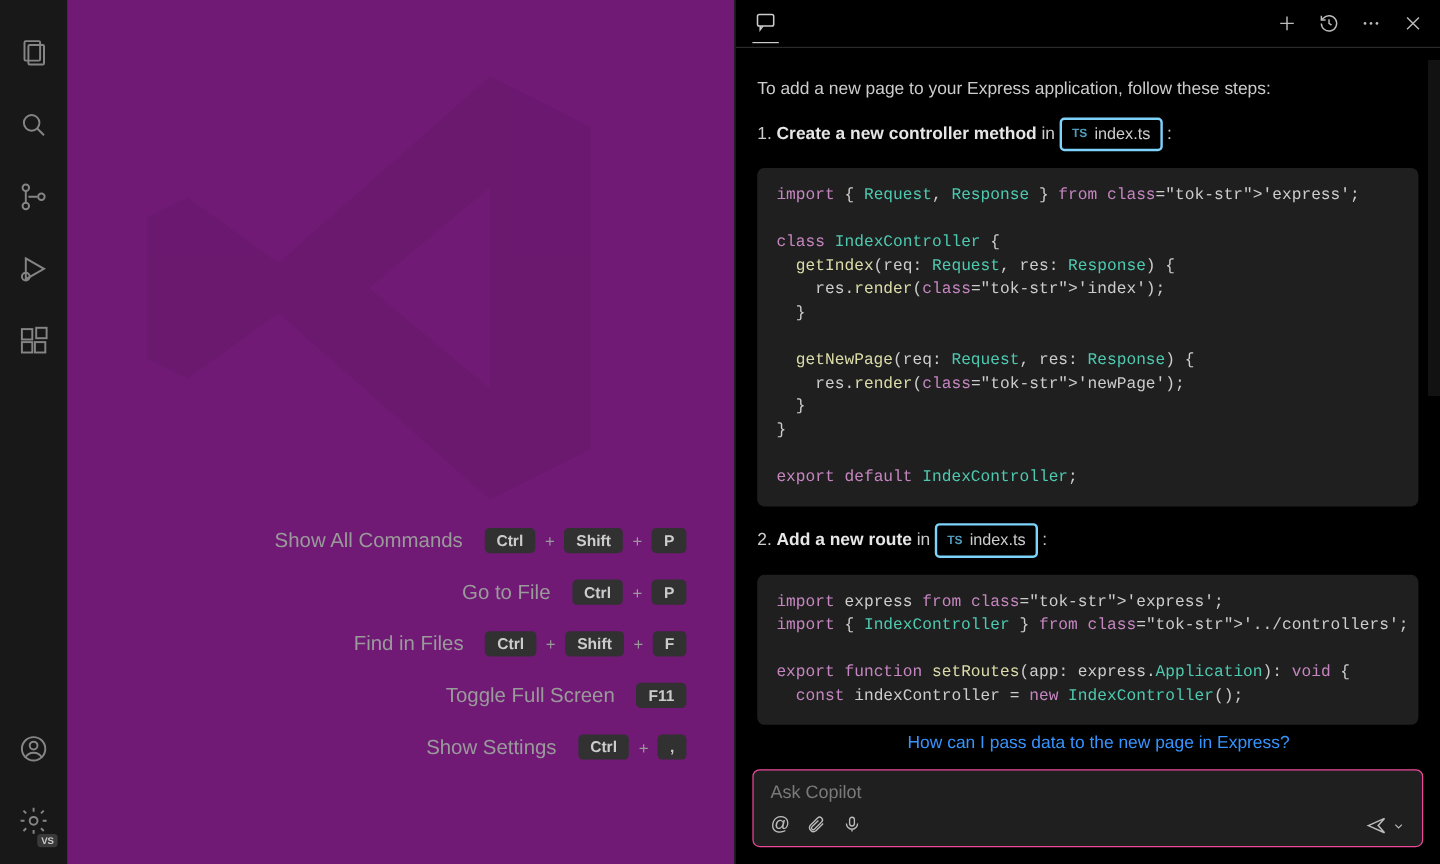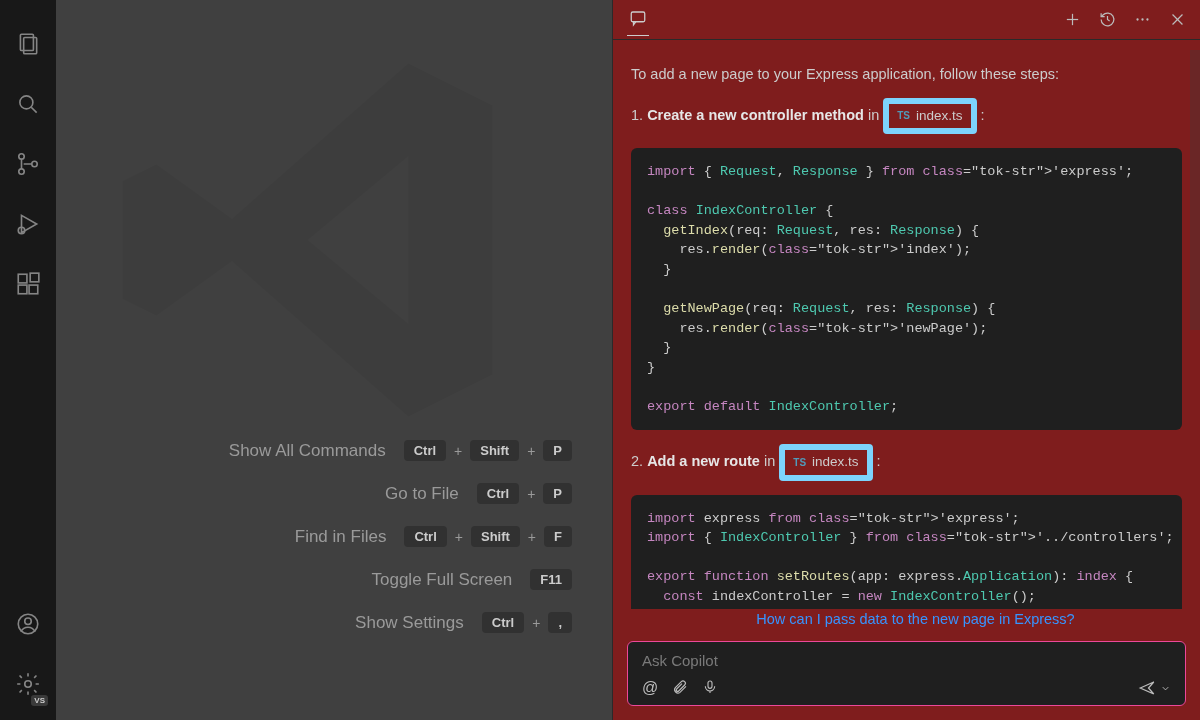--- a/index.html
+++ b/index.html
@@ -3,38 +3,38 @@
 <meta charset="utf-8">
 <style>
   * { box-sizing: border-box; margin: 0; padding: 0; }
   html, body { width: 1200px; height: 720px; overflow: hidden; background: #1b1b1b; font-family: "Segoe UI", Arial, sans-serif; color: #cccccc; }
   .app { display: flex; width: 100%; height: 100%; }
   .activity-bar { width: 56px; background: #181818; display: flex; flex-direction: column; align-items: center; padding-top: 20px; justify-content: space-between; }
   .activity-top, .activity-bottom { display: flex; flex-direction: column; align-items: center; gap: 12px; }
   .activity-bottom { padding-bottom: 12px; }
   .activity-item { width: 48px; height: 48px; display:flex; align-items:center; justify-content:center; color: #858585; cursor: pointer; position: relative; }
   .vs-badge { position: absolute; bottom: 2px; right: 4px; background: #3a3a3a; color: #cccccc; font-size: 8px; padding: 1px 3px; border-radius: 3px; font-weight: bold; }
-  .editor-area { flex: 1; background: #404040; position: relative; display:flex; align-items:center; justify-content:center; overflow:hidden; }
+  .editor-area { flex: 1; background: #701a75; position: relative; display:flex; align-items:center; justify-content:center; overflow:hidden; }
   .watermark { position:absolute; top:30px; left:50px; width:420px; height:420px; opacity:0.04; pointer-events:none; }
   .commands { position: absolute; top: 440px; left: 0; right: 40px; display:flex; flex-direction:column; gap: 22px; align-items:flex-end; }
   .cmd-row { display:flex; align-items:center; gap: 18px; }
   .cmd-label { color: #9a9a9a; font-size: 17px; }
   .cmd-keys { display:flex; align-items:center; gap: 8px; }
   .key { background: #313131; border-radius: 4px; padding: 3px 10px; font-size: 13px; color: #cccccc; min-width: 18px; text-align:center;font-weight:bold; }
   .plus { color: #9a9a9a; font-size: 14px; }
-  .chat-panel { width: 588px; background: #7f1d1d; display:flex; flex-direction:column; border-left: 1px solid #2a2a2a; }
+  .chat-panel { width: 588px; background: #000000; display:flex; flex-direction:column; border-left: 1px solid #2a2a2a; }
   .chat-tabs { height: 40px; display:flex; align-items:center; padding: 0 14px; border-bottom: 1px solid #2a2a2a; justify-content:space-between; }
   .tab-icon { color:#cccccc; padding: 6px 2px 8px; border-bottom: 1px solid #cccccc; display:flex; }
   .chat-actions { display:flex; gap: 18px; align-items:center; color:#bcbcbc; }
   .chat-actions > * { cursor: pointer; }
   .chat-body { flex:1; overflow:hidden; padding: 12px 18px 0 18px; font-size: 14.5px; line-height: 1.5; color:#cccccc; }
   .chat-body p { margin: 12px 0; }
   .step { margin-left: 14px; margin-top: 10px; }
   .step b { font-weight: 600; color:#e6e6e6;margin-top:16px; }
-  .file-chip { display:inline-flex; align-items:center; gap: 6px; border:6px solid #7dd3fc; border-radius:4px; padding: 2px 8px; vertical-align: middle; font-size: 13.5px; }
+  .file-chip { display:inline-flex; align-items:center; gap: 6px; border:2px solid #7dd3fc; border-radius:4px; padding: 2px 8px; vertical-align: middle; font-size: 13.5px; }
   .ts-tag { color:#519aba; font-size: 10px; font-weight:bold; }
   .code-block { background: #1f1f1f; border-radius: 6px; margin: 14px 0; padding: 14px 16px; font-family: Consolas, "Courier New", monospace; font-size: 13.5px; line-height: 1.45; white-space: pre; color:#cccccc; overflow:hidden; }
   .tok-ctrl { color:#c586c0; }
   .tok-type { color:#4ec9b0; }
   .tok-fn { color:#dcdcaa; }
   .tok-plain { color:#cccccc; }
   .suggestion-link { color:#3794ff; cursor:pointer; margin: 2px 0 10px 18px; padding-bottom: 4px; font-size: 14.5px; display:block;text-align:center; }
   .input-box { margin: 0 14px 14px 14px; background:#1f1f1f; border:1px solid #ec4899; border-radius: 6px; padding: 10px 14px 8px; display:flex; flex-direction:column; gap:10px; }
   .input-placeholder { color:#7a7a7a; font-size:15px; }
   .input-row { display:flex; justify-content:space-between; align-items:center; }
@@ -225,21 +225,21 @@
         <span>in</span>
         <span class="file-chip">
             <span class="ts-tag">TS</span>
             <span>index.ts</span>
           </span> :
       </p>
 
       <div class="code-block" id="code2" style="margin-bottom:2px"><span class="tok-ctrl">import</span> <span class="tok-plain">express</span> <span class="tok-ctrl">from</span> <span <span="" class="tok-ctrl">class</span>="tok-str"&gt;'<span class="tok-plain">express</span>';
 <span class="tok-ctrl">import</span> { <span class="tok-type">IndexController</span> } <span class="tok-ctrl">from</span> <span <span="" class="tok-ctrl">class</span>="tok-str"&gt;'../controllers';
 
-<span class="tok-ctrl">export</span> <span class="tok-ctrl">function</span> <span class="tok-fn">setRoutes</span>(<span class="tok-plain">app</span>: <span class="tok-plain">express</span>.<span class="tok-type">Application</span>): <span class="tok-ctrl">index</span> {
+<span class="tok-ctrl">export</span> <span class="tok-ctrl">function</span> <span class="tok-fn">setRoutes</span>(<span class="tok-plain">app</span>: <span class="tok-plain">express</span>.<span class="tok-type">Application</span>): <span class="tok-ctrl">void</span> {
   <span class="tok-ctrl">const</span> <span class="tok-plain">indexController</span> = <span class="tok-ctrl">new</span> <span class="tok-type">IndexController</span>();</div>
     </div>
 
     <a class="suggestion-link">How can I pass data to the new page in Express?</a>
 
     <div class="input-box">
       <span class="input-placeholder">Ask Copilot</span>
       <div class="input-row">
         <div class="input-icons">
           <span style="font-size:16px">@</span>

